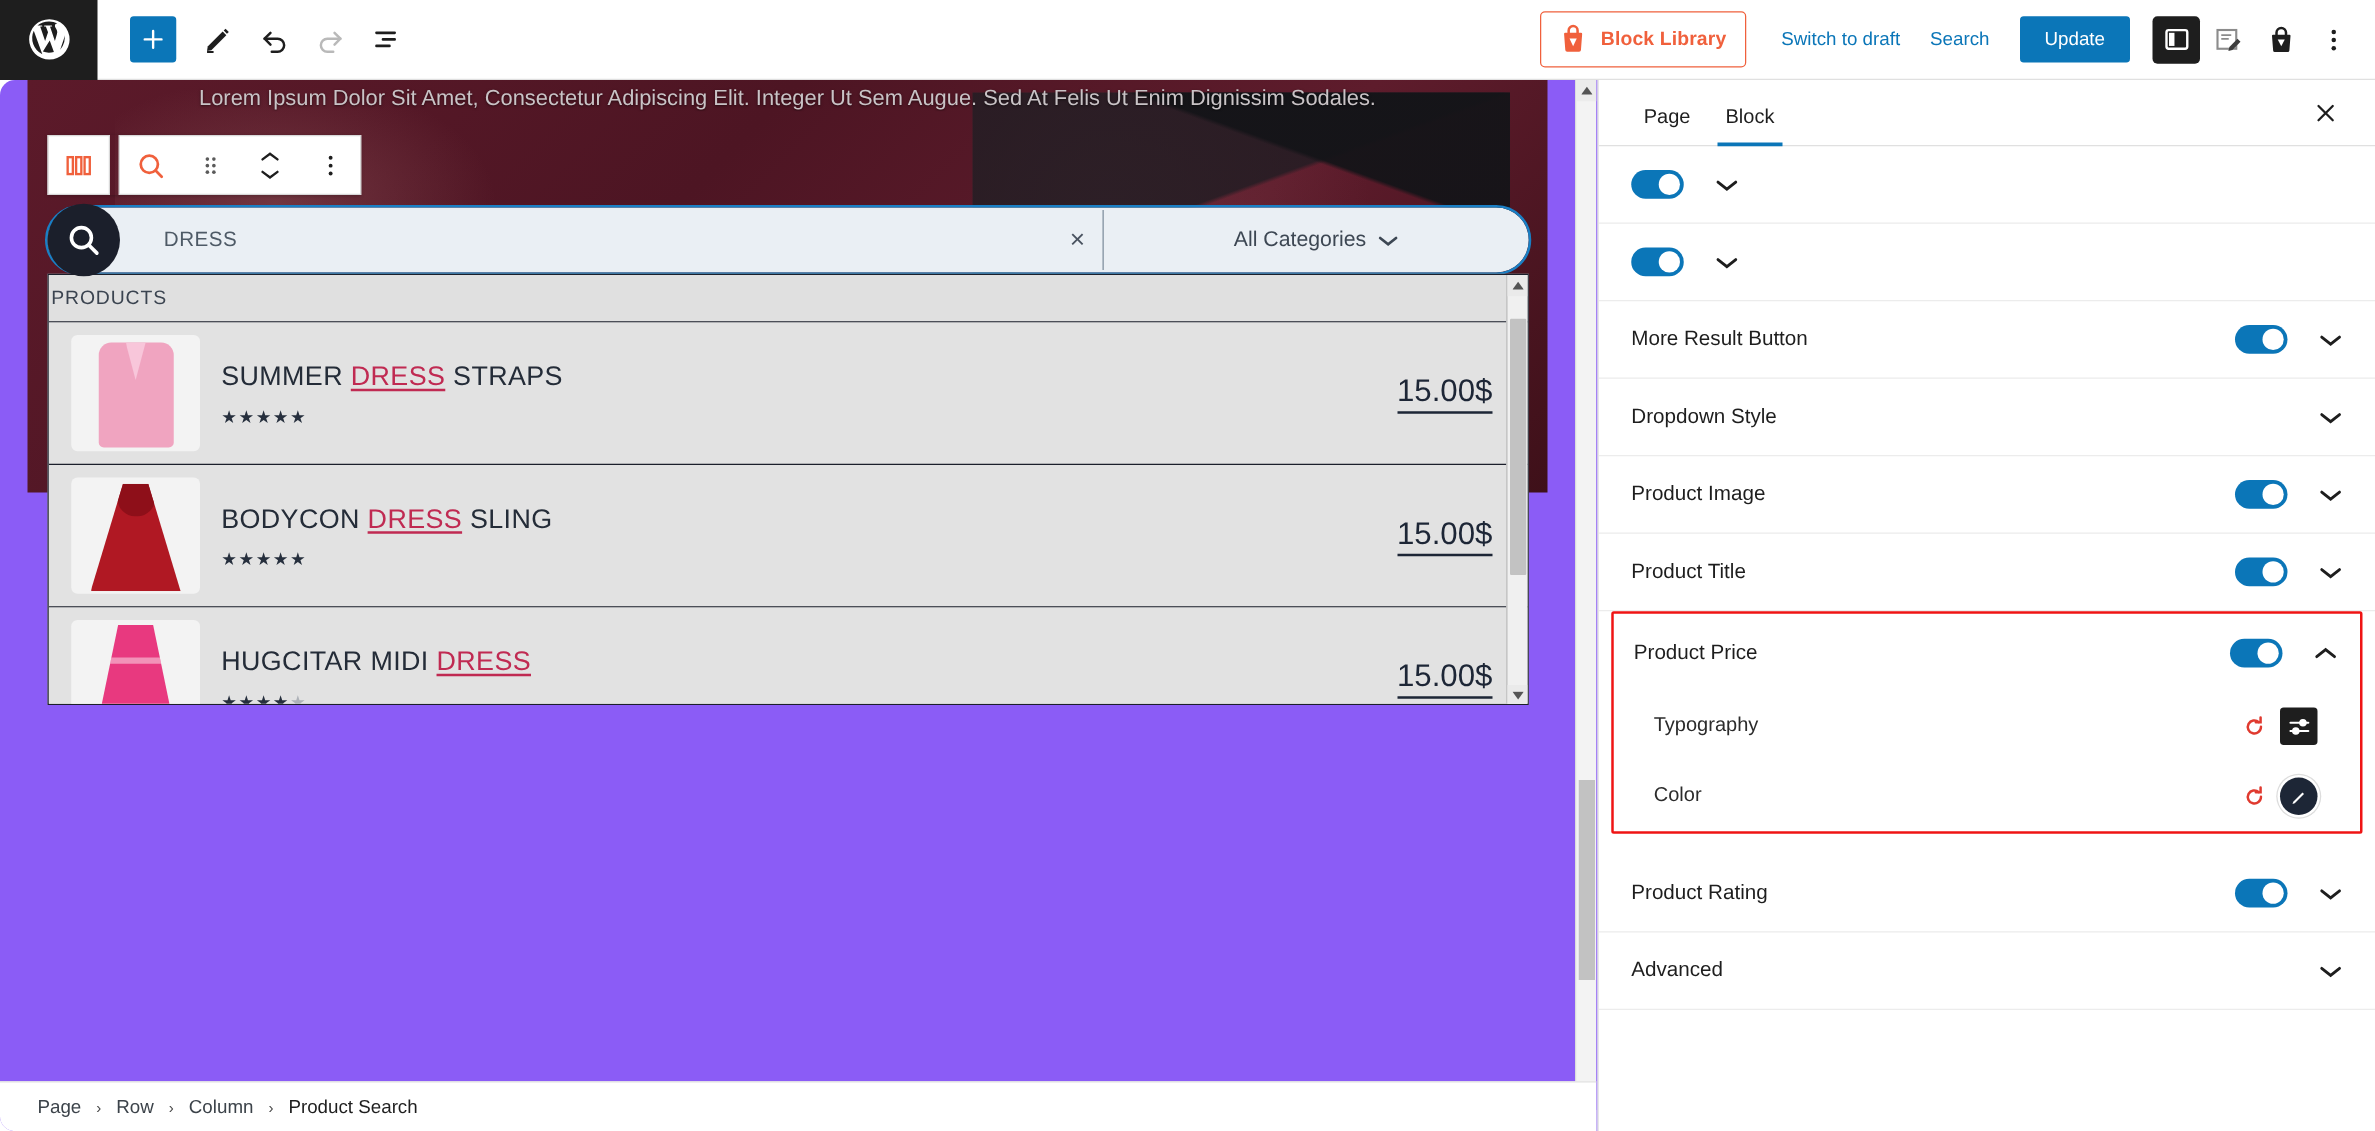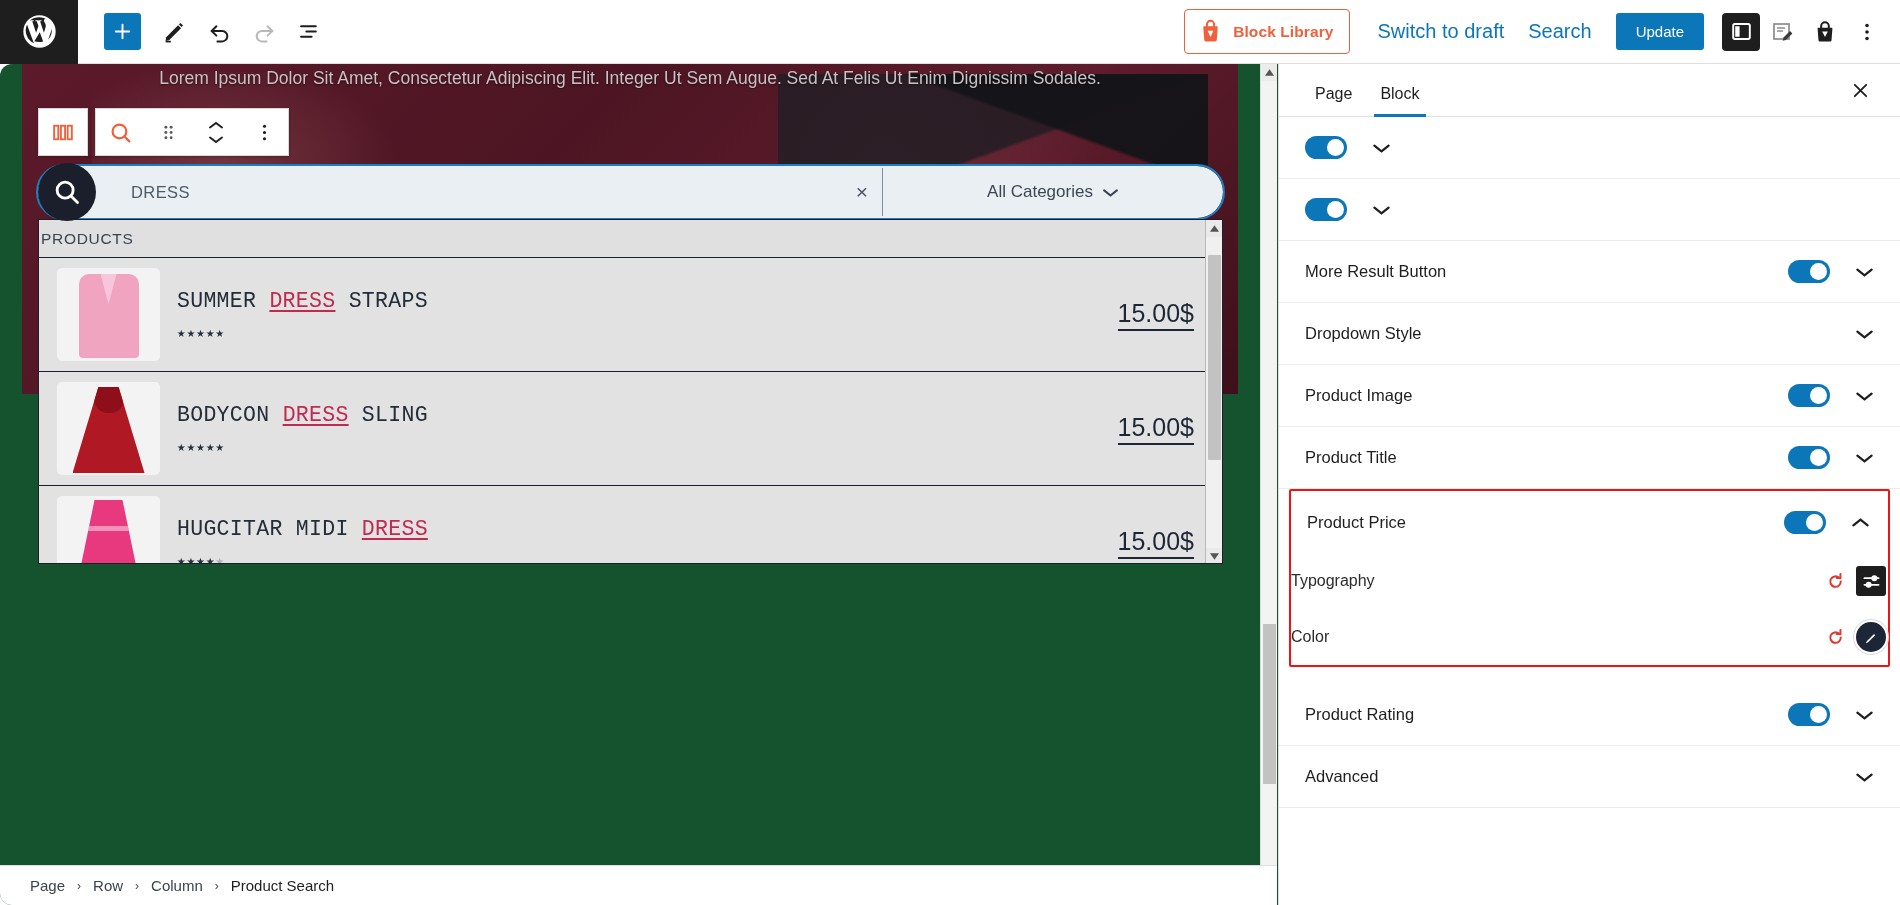--- a/index.html
+++ b/index.html
@@ -44,41 +44,41 @@
     padding: 8px 15px 8px 12px; background: #fff; cursor: pointer;
     margin-right: 16px;
   }
   .block-library-btn .bl-label {
     color: #f0603c; font-size: 15.5px; font-weight: bold;
     letter-spacing: .1px; white-space: nowrap;
   }
   .bl-bag { width: 27px; height: 27px; flex: none; }
 
   .link-btn {
-    background: none; border: none; color: #0b76b8; font-size: 20px;
+    background: none; border: none; color: #0b76b8; font-size: 15px;
     cursor: pointer; padding: 8px 12px; font-family: inherit; white-space: nowrap;
   }
   .update-btn {
     background: #0b76b8; color: #fff; border: none; border-radius: 3px;
     font-size: 15px; padding: 10px 20px; cursor: pointer; font-family: inherit;
     margin-left: 12px; margin-right: 14px; white-space: nowrap;
   }
   .icon-sq {
     width: 38px; height: 38px; display: flex; align-items: center;
     justify-content: center; cursor: pointer; border: none; background: none;
     border-radius: 4px; margin-left: 4px;
   }
   .icon-sq.dark { background: #1e1e1e; }
   .icon-sq svg { width: 24px; height: 24px; }
   .icon-sq.dark svg { width: 21px; height: 21px; }
 
   
   .canvas {
     position: absolute; top: 64px; left: 0; width: 1295px; height: 841px;
-    background: #14532d; overflow: hidden; border-radius: 12px;
+    background: #8b5cf6; overflow: hidden; border-radius: 12px;
   }
   .hero {
     position: absolute; top: 0; left: 22px; width: 1216px; height: 330px;
     background: linear-gradient(135deg,#5c1a2a 0%,#4d1523 40%,#5e1c2c 70%,#3e1019 100%);
     overflow: hidden;
   }
   .hero::after {
     content:""; position:absolute; top:10px; right:30px; width:430px; height:230px;
     background:
       linear-gradient(200deg, rgba(20,20,24,.95) 28%, rgba(20,20,24,0) 29%),
@@ -180,21 +180,21 @@
     width: 30px; height: 26px; background:#8e0f19; border-radius: 0 0 14px 14px;
   }
   .th3 .shape {
     top: 4px; width: 70px; height: 88px; background: #e8397f;
     clip-path: polygon(30% 0, 70% 0, 96% 100%, 4% 100%);
   }
   .th3 .shape::after {
     content:""; position:absolute; top:26px; left:0; width:100%; height:5px;
     background: rgba(255,255,255,.45);
   }
-  .prod-info { flex: 1; display: flex; flex-direction: column; gap: 11px; font-family: Liberation Mono, monospace; }
+  .prod-info { flex: 1; display: flex; flex-direction: column; gap: 11px; }
   .prod-title {
     font-size: 21.5px; color: #242c38; letter-spacing: .3px; white-space: nowrap;
   }
   .prod-title .hl {
     color: #c02a52; text-decoration: underline; text-decoration-color: #c02a52;
     text-underline-offset: 3px;
   }
   .stars { font-size: 14px; color: #262f3d; letter-spacing: 1.2px; }
   .stars .dim { color: #aeb2b8; }
   .prod-price {
@@ -275,21 +275,21 @@
   }
   .chev { width: 24px; height: 24px; display: flex; align-items: center;
           justify-content: center; cursor: pointer; }
   .chev svg { width: 19px; height: 12px; }
 
   .panel-hl {
     margin: 0 10px; border: 2.5px solid #ef1414; border-radius: 2px;
   }
   .panel-hl .sb-row { border-bottom: none; padding-left: 16px; padding-right: 16px; }
   .sub-row {
-    height: 56px; display: flex; align-items: center; padding: 0 0;
+    height: 56px; display: flex; align-items: center; padding: 0 32px;
   }
   .sub-row .lbl { font-size: 16px; color: #2b2b2b; flex: 1; }
   .reset-ic { width: 34px; height: 34px; display: flex; align-items: center;
               justify-content: center; cursor: pointer; }
   .reset-ic svg { width: 21px; height: 21px; }
   .typo-ic {
     width: 30px; height: 30px; background: #1e1e1e; border: 2px solid #1e1e1e;
     border-radius: 3px; display: flex; align-items: center; justify-content: center;
     cursor: pointer; margin-left: 4px; margin-right: 2px;
   }

